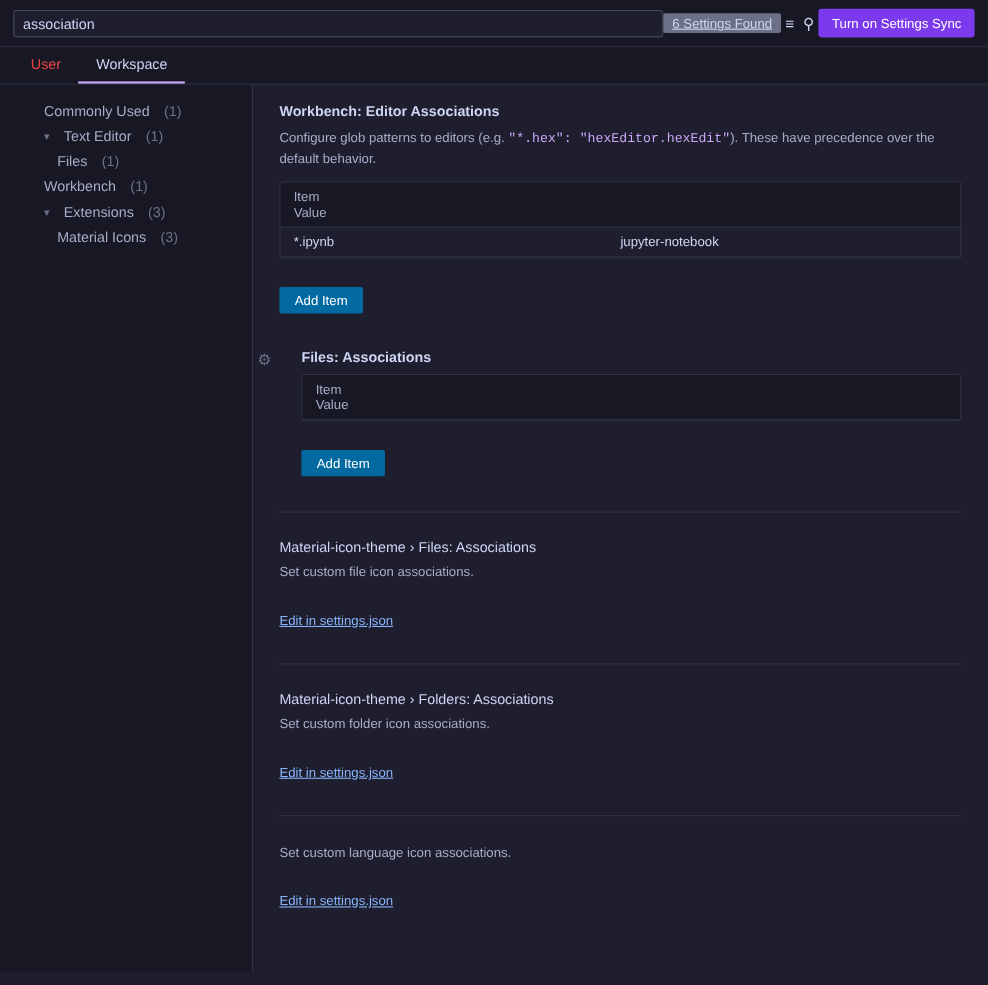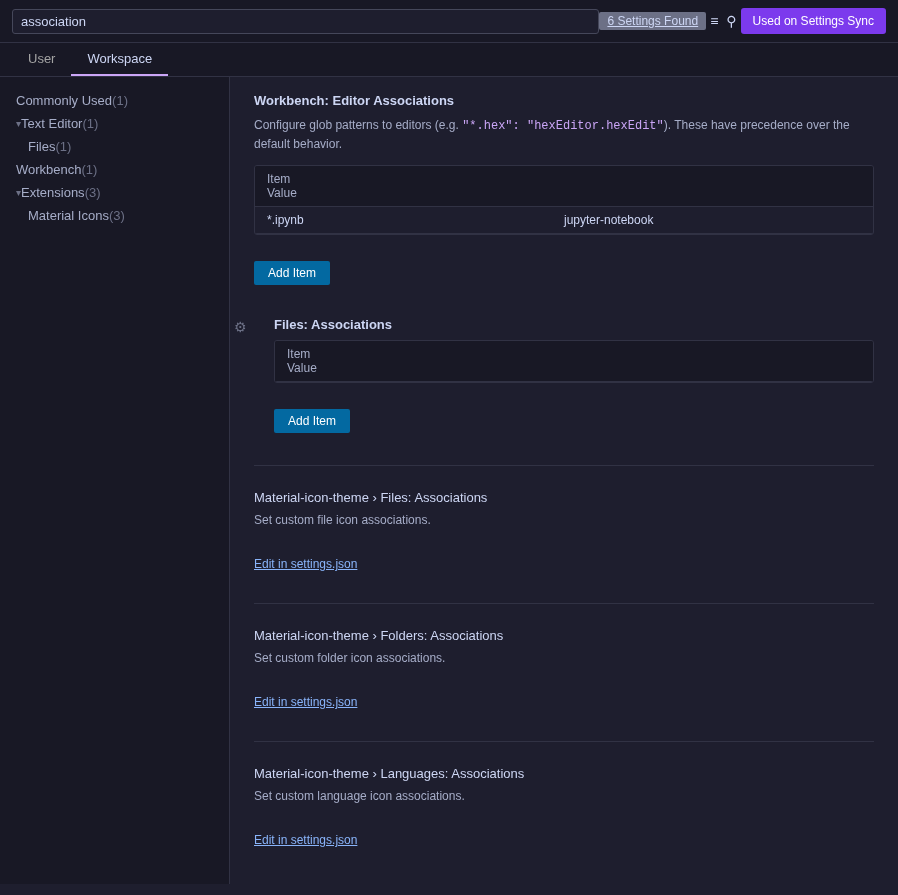--- a/index.html
+++ b/index.html
@@ -60,21 +60,21 @@
     
     .tabs {
       display: flex;
       background: #181825;
       border-bottom: 1px solid #313244;
       padding: 0 12px;
     }
     .tab {
       padding: 8px 16px;
       cursor: pointer;
-      color: #a3a3a3;
+      color: #ef4444;
       font-size: 13px;
       border-bottom: 2px solid transparent;
     }
     .tab.active {
       color: #cdd6f4;
       border-bottom: 2px solid #cba6f7;
     }
 
     
     .layout {
@@ -92,22 +92,23 @@
       overflow-y: auto;
       flex-shrink: 0;
     }
     .sidebar-item {
       padding: 4px 16px;
       cursor: pointer;
       color: #a6adc8;
       font-size: 13px;
       display: flex;
       align-items: center;
-      gap: 0;
+      gap: 13px;
       white-space: nowrap;
+      margin-left: 24px;
     }
     .sidebar-item .count {
       color: #6c7086;
     }
     .sidebar-item.indent-1 {
       padding-left: 28px;
     }
     .chevron {
       font-size: 10px;
       color: #6c7086;
@@ -222,21 +223,21 @@
     }
   </style>
 </head>
 <body>
 
 <div class="header">
   <input class="search-bar" type="text" value="association" style="">
   <span class="settings-found-badge">6 Settings Found</span>
   <span class="sort-icon">≡</span>
   <span class="filter-icon">⚲</span>
-  <button class="sync-button">Used on Settings Sync</button>
+  <button class="sync-button">Turn on Settings Sync</button>
 </div>
 
 <div class="tabs">
   <div class="tab">User</div>
   <div class="tab active">Workspace</div>
 </div>
 
 <div class="layout">
 
   <div class="sidebar">
@@ -322,22 +323,19 @@
         <span class="normal">Material-icon-theme › Folders: </span><span class="bold">Associations</span>
       </div>
       <div class="section-desc">Set custom folder icon associations.</div>
       <br>
       <button class="edit-link">Edit in settings.json</button>
     </div>
 
     <hr class="divider">
 
     <div class="settings-section">
-      <div class="section-subtitle">
-        <span class="normal">Material-icon-theme › Languages: </span><span class="bold">Associations</span>
-      </div>
       <div class="section-desc">Set custom language icon associations.</div>
       <br>
       <button class="edit-link">Edit in settings.json</button>
     </div>
 
   </div>
 </div>
 
 </body></html>

